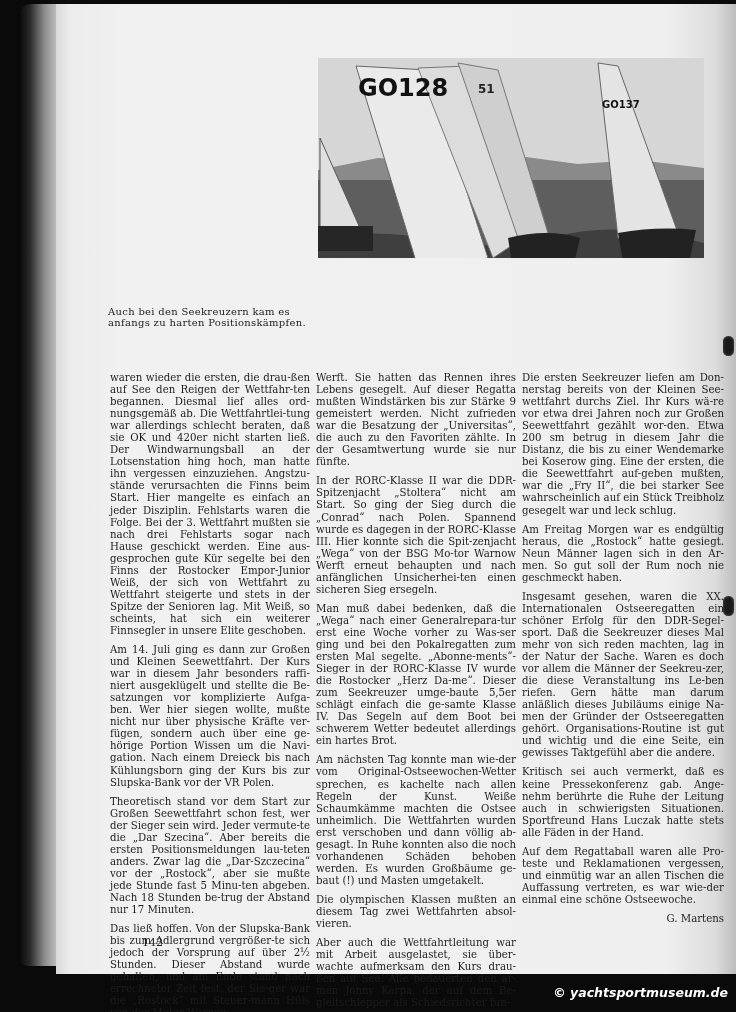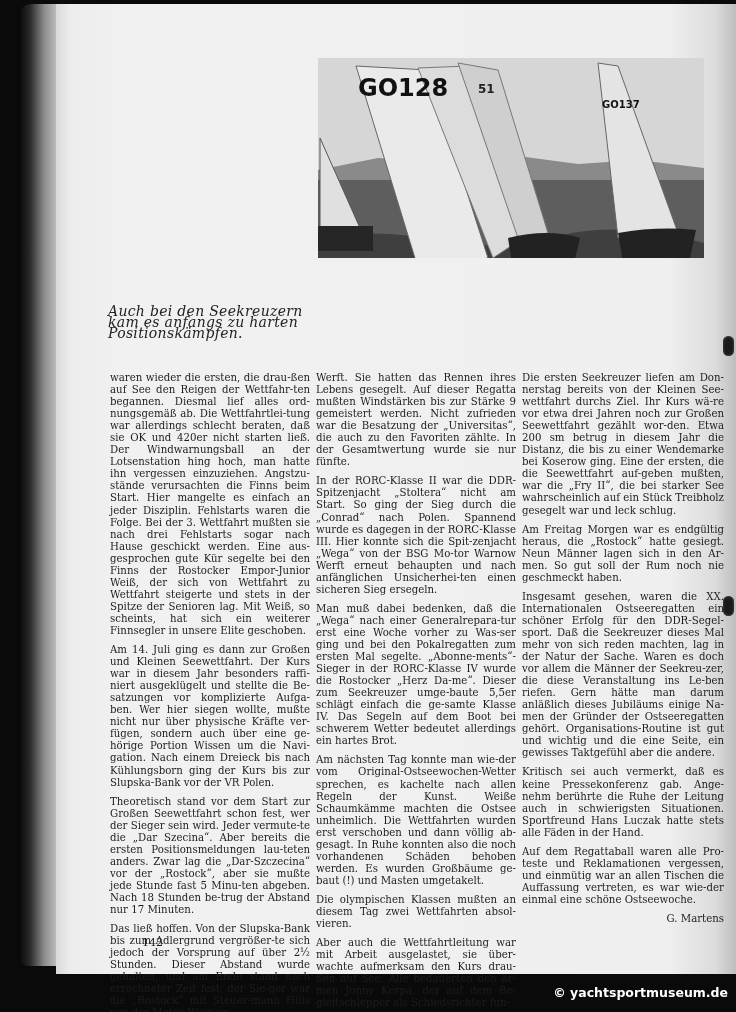--- a/index.html
+++ b/index.html
@@ -23,21 +23,21 @@
     background: linear-gradient(90deg, #d9d9d9 0%, #ececec 2%, #f1f1f1 10%, #efefef 90%, #dcdcdc 97%, #bdbdbd 100%);
   }
   .photo {
     position: absolute; left: 318px; top: 58px; width: 386px; height: 200px;
     overflow: hidden;
     background: linear-gradient(180deg, #cfcfcf 0%, #bdbdbd 35%, #7a7a7a 45%, #4a4a4a 60%, #5b5b5b 75%, #3d3d3d 100%);
   }
   .photo svg { position: absolute; left: 0; top: 0; width: 386px; height: 270px; }
   .caption {
     position: absolute; left: 108px; top: 306px; width: 200px;
-    font-style: italic; font-size: 14px; line-height: 11px; color: #222;
+    font-size: 10px; line-height: 11px; color: #222;
     letter-spacing: 0.3px;
   }
   .col {
     position: absolute; top: 372px; width: 200px;
     font-size: 10.2px; line-height: 12.05px; color: #1d1d1d;
     text-align: justify; hyphens: manual;
   }
   .col p { margin: 0 0 7px 0; }
   .col1 { left: 110px; }
   .col2 { left: 316px; top: 372px; }
@@ -48,21 +48,21 @@
     font-size: 11px; color: #1d1d1d; margin-left: 30px;
   }
   .binding-hole {
     position: absolute; right: 2px; width: 11px; height: 20px;
     border-radius: 6px; background: #1a1a1a;
     box-shadow: inset 0 0 3px #555;
   }
   .watermark {
     position: absolute; right: 8px; bottom: 12px;
     font-family: "DejaVu Sans", "Liberation Sans", sans-serif;
-    font-size: 12.5px; font-weight: bold; color: #ffffff;
+    font-size: 12.5px; font-weight: bold; color: #ffffff; font-style: italic;
   }
 </style>
 </head>
 <body>
 
 <div class="scan-frame"></div>
 <div class="book-edge"></div>
 
 <div class="page"></div>
 

